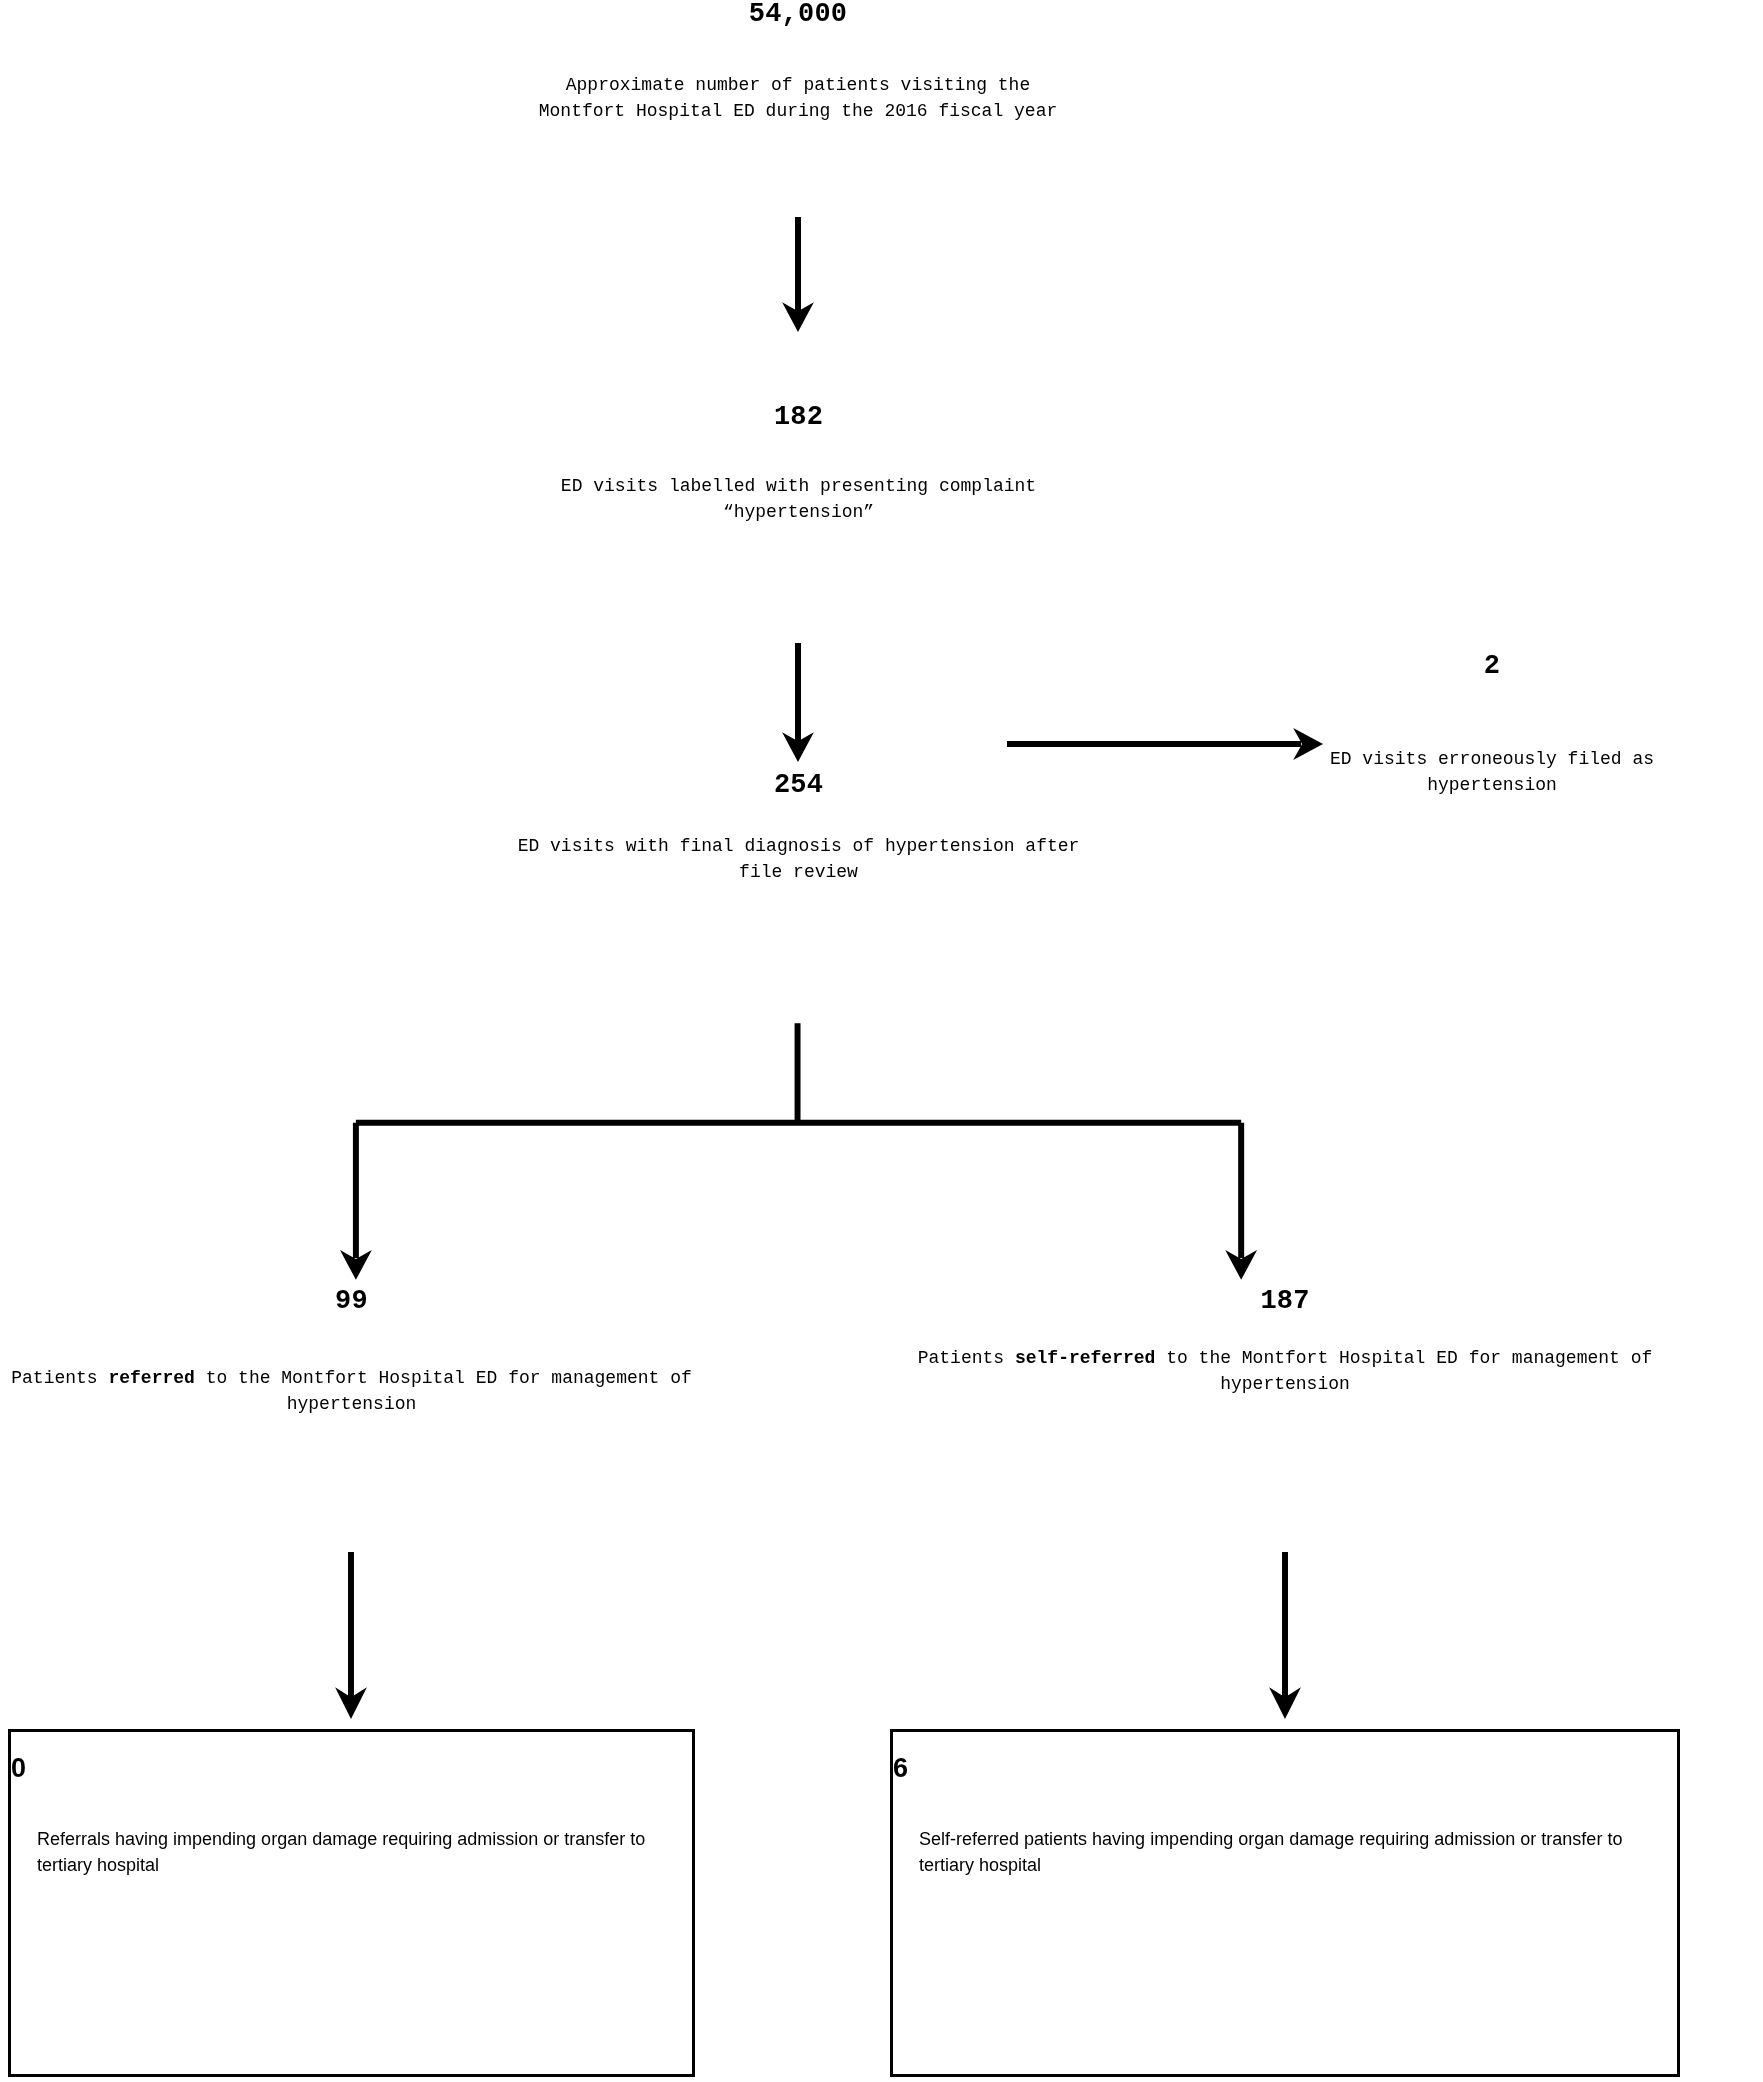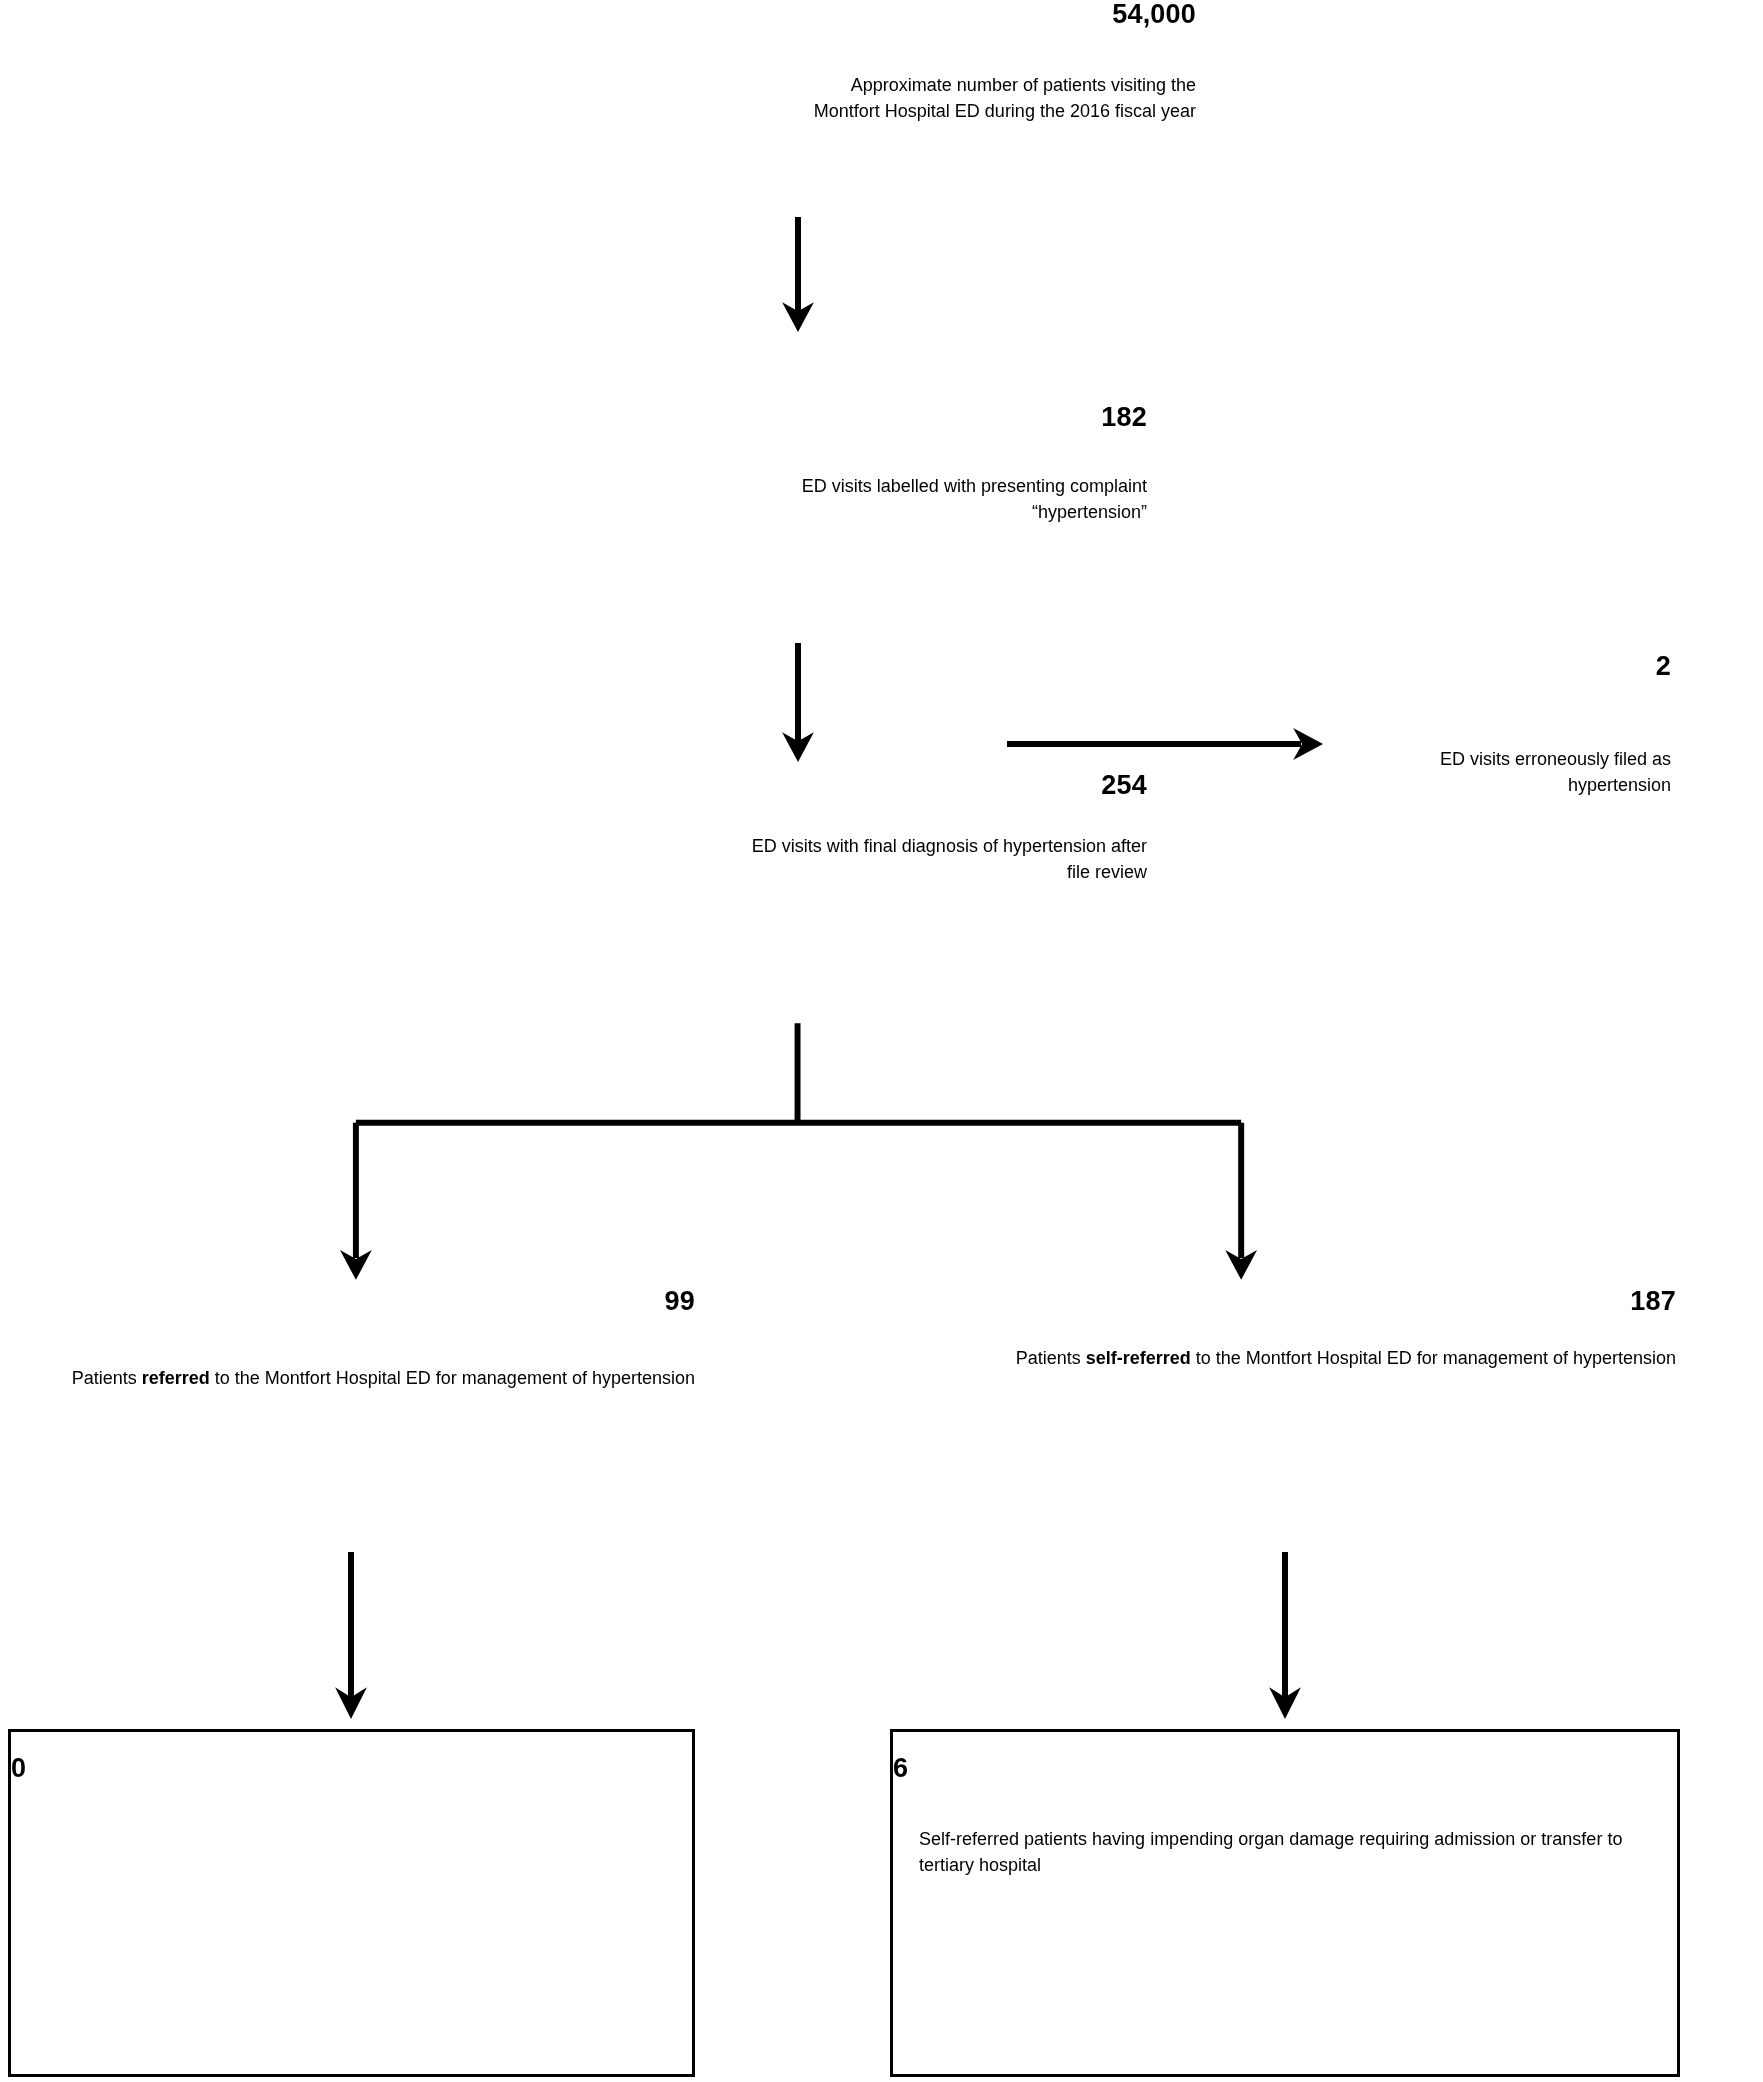--- a/index.html
+++ b/index.html
@@ -13,21 +13,22 @@
   }
   #flow {
     position: relative;
     width: 1763px;
     height: 2083px;
     overflow: hidden;
     background: #ffffff;
   }
   .node {
     position: absolute;
-    text-align: right;
+    text-align: center;
+    font-family: Liberation Mono, monospace;
   }
   .count {
     font-size: 27px;
     font-weight: bold;
     letter-spacing: 0.2px;
     line-height: 1.1;
     white-space: nowrap;
   }
   .desc {
     font-size: 18px;
@@ -164,20 +165,21 @@
 
   <div class="conn" style="left:1263px; top:1552px;">
     <svg width="44" height="169" viewBox="0 0 44 170" aria-hidden="true">
       <line x1="22" y1="0" x2="22" y2="146" stroke="#000000" stroke-width="6"></line>
       <path d="M 22 168 L 6 136 L 22 146 L 38 136 Z" fill="#000000"></path>
     </svg>
   </div>
 
   <div class="box box-left">
     <div class="count">0</div>
+    <div class="desc">Referrals having impending organ damage requiring admission or transfer to tertiary hospital</div>
   </div>
 
   <div class="box box-right">
     <div class="count">6</div>
     <div class="desc">Self-referred patients having impending organ damage requiring admission or transfer to tertiary hospital</div>
   </div>
 
 </div>
 
 

